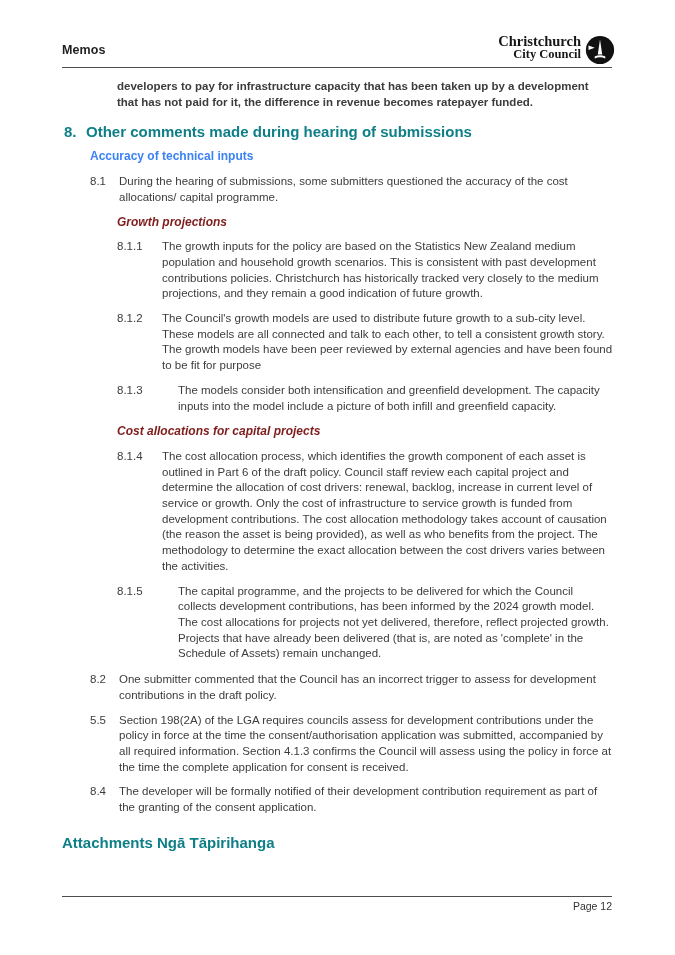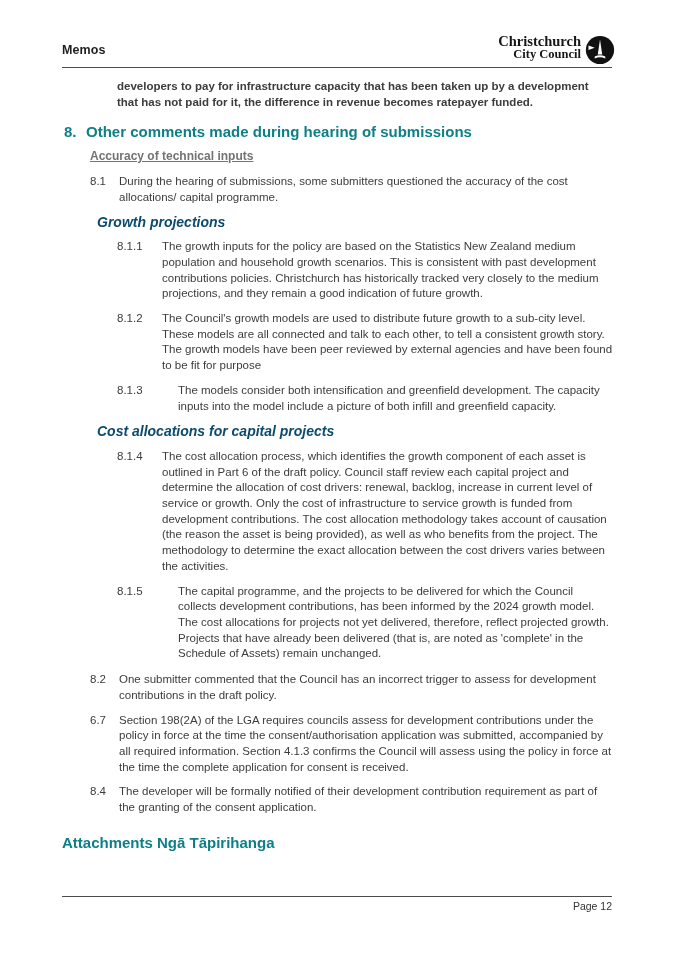--- a/index.html
+++ b/index.html
@@ -63,30 +63,29 @@
     line-height: 18px;
     font-weight: bold;
     margin-bottom: 8px;
   }
   .section-title .sec-num { flex: 0 0 24px; padding-left: 2px; }
   .h-bold {
     margin-left: 28px;
     margin-bottom: 9px;
     font-size: 12px;
     font-weight: bold;
-    color: #737373;
-    text-decoration: underline;
+    color: #3b82f6;
   }
   .h-italic {
-    margin-left: 35px;
+    margin-left: 55px;
     margin-bottom: 9px;
-    font-size: 14px;
+    font-size: 12px;
     font-weight: bold;
     font-style: italic;
-    color: #0c4a6e;
+    color: #7f1d1d;
   }
   .item-l1 { display: flex; margin-left: 28px; margin-bottom: 9px; }
   .item-l1 .num { flex: 0 0 29px; }
   .item-l1 .txt { width: 494px; }
   .item-l2 { display: flex; margin-left: 55px; margin-bottom: 9px; }
   .item-l2 .num { flex: 0 0 45px; }
   .item-l2 .txt { width: 452px; }
   .mb-plus { margin-bottom: 10px; gap: 16px; }
   .attachments-heading {
     margin-top: 19px;
@@ -173,21 +172,21 @@
       <span class="txt">The capital programme, and the projects to be delivered for which the Council collects development contributions, has been informed by the 2024 growth model. The cost allocations for projects not yet delivered, therefore, reflect projected growth. Projects that have already been delivered (that is, are noted as 'complete' in the Schedule of Assets) remain unchanged.</span>
     </div>
 
 
     <div class="item-l1">
       <span class="num">8.2</span>
       <span class="txt">One submitter commented that the Council has an incorrect trigger to assess for development contributions in the draft policy.</span>
     </div>
 
     <div class="item-l1">
-      <span class="num">6.7</span>
+      <span class="num">5.5</span>
       <span class="txt">Section 198(2A) of the LGA requires councils assess for development contributions under the policy in force at the time the consent/authorisation application was submitted, accompanied by all required information.  Section 4.1.3 confirms the Council will assess using the policy in force at the time the complete application for consent is received.</span>
     </div>
 
     <div class="item-l1">
       <span class="num">8.4</span>
       <span class="txt">The developer will be formally notified of their development contribution requirement as part of the granting of the consent application.</span>
     </div>
 
     <div class="attachments-heading" style="color:#0e7f87;">Attachments Ngā Tāpirihanga</div>
 

